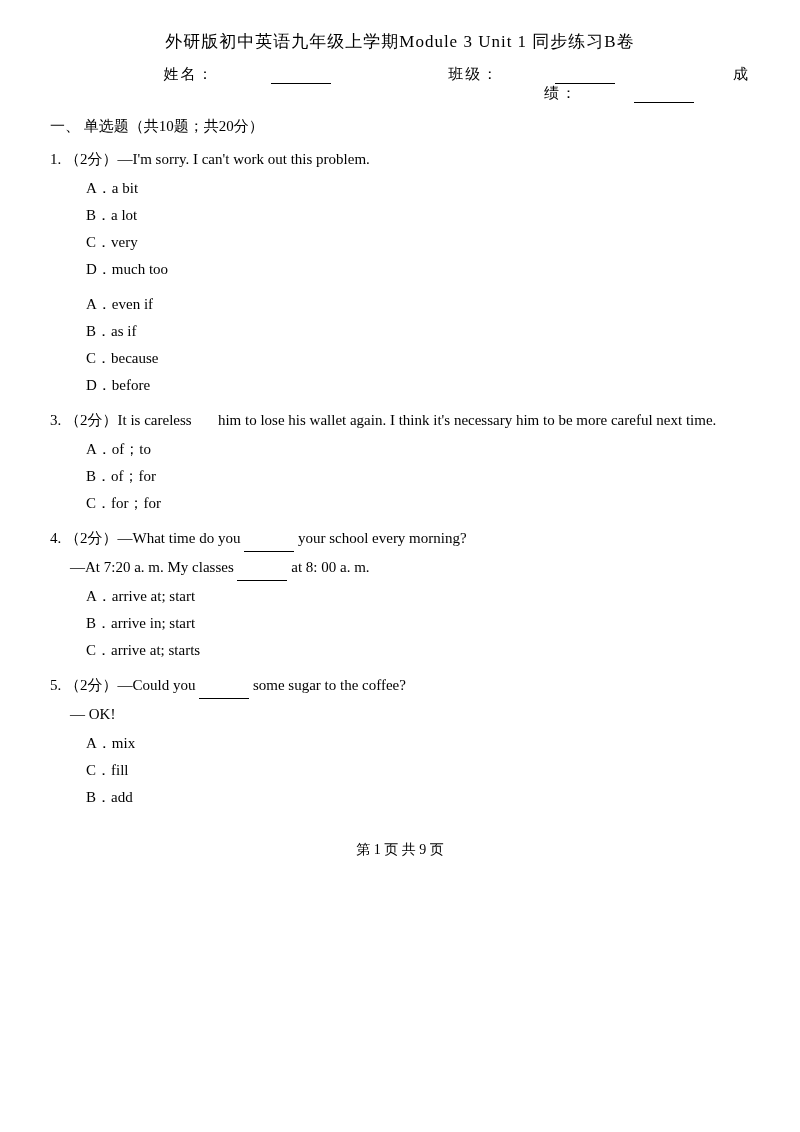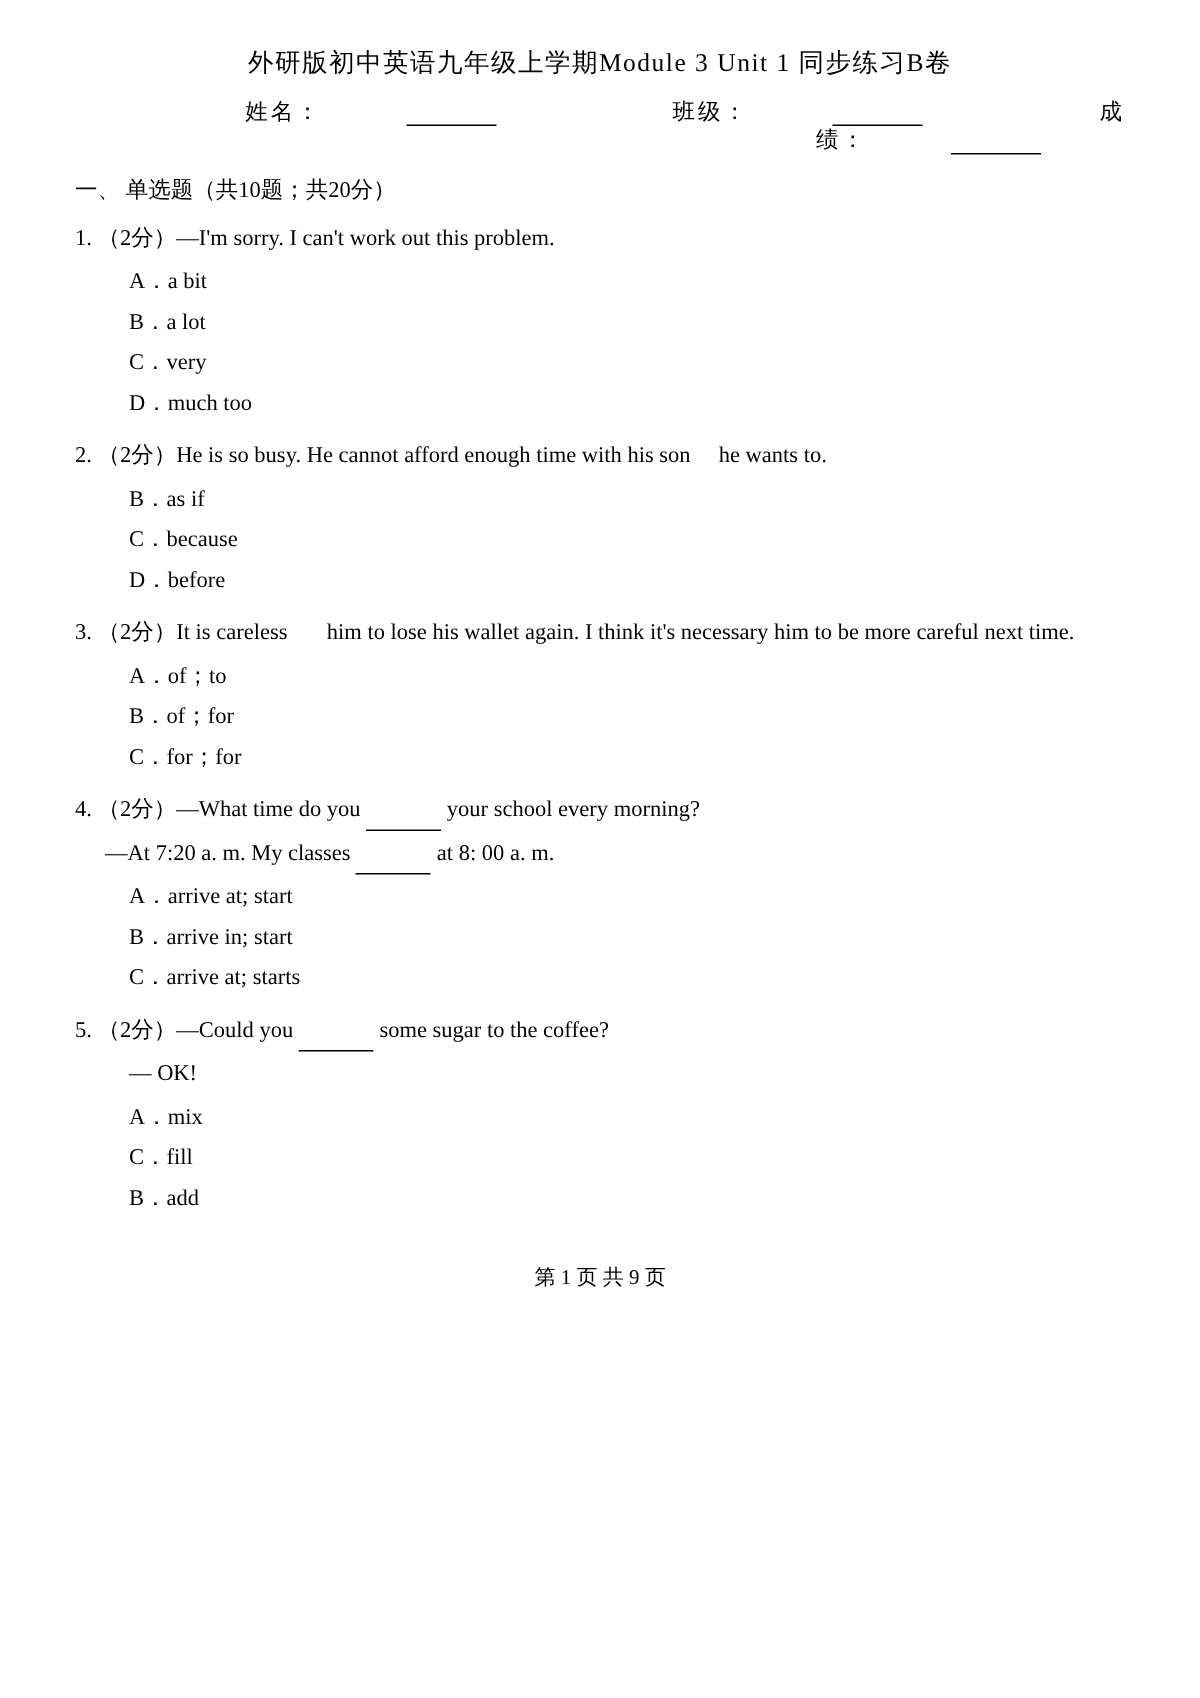--- a/index.html
+++ b/index.html
@@ -87,23 +87,21 @@
   <div class="question-text">
     <span>1. </span><span>（2分）</span><span>—I'm sorry. I can't work out this problem.</span>
   </div>
   <span class="option">A．a bit</span>
   <span class="option">B．a lot</span>
   <span class="option">C．very</span>
   <span class="option">D．much too</span>
 </div>
 
 <div class="question-block">
-  <div class="question-text">
-    <span>2. </span><span>（2分）</span><span>He is so busy. He cannot afford enough time with his son &nbsp;&nbsp;&nbsp; he wants to.</span>
-  </div>
+  <span class="option">A．even if</span>
   <span class="option">B．as if</span>
   <span class="option">C．because</span>
   <span class="option">D．before</span>
 </div>
 
 <div class="question-block">
   <div class="question-text">
     <span>3. </span><span>（2分）</span><span>It is careless &nbsp;&nbsp;&nbsp;&nbsp;&nbsp; him to lose his wallet again. I think it's necessary him to be more careful next time.</span>
   </div>
   <span class="option">A．of；to</span>
@@ -121,20 +119,20 @@
   <span class="option">A．arrive at; start</span>
   <span class="option">B．arrive in; start</span>
   <span class="option">C．arrive at; starts</span>
 </div>
 
 <div class="question-block">
   <div class="question-text">
     <span>5. </span><span>（2分）</span><span>—Could you <span class="blank-short"></span> some sugar to the coffee?</span>
   </div>
   <div class="question-text">
-    <span style="margin-left:36px;">— OK!</span>
+    <span style="margin-left:20px;">— OK!</span>
   </div>
   <span class="option">A．mix</span>
   <span class="option">C．fill</span>
   <span class="option">B．add</span>
 </div>
 
 <div class="page-footer">第 1 页 共 9 页</div>
 
 </body></html>

